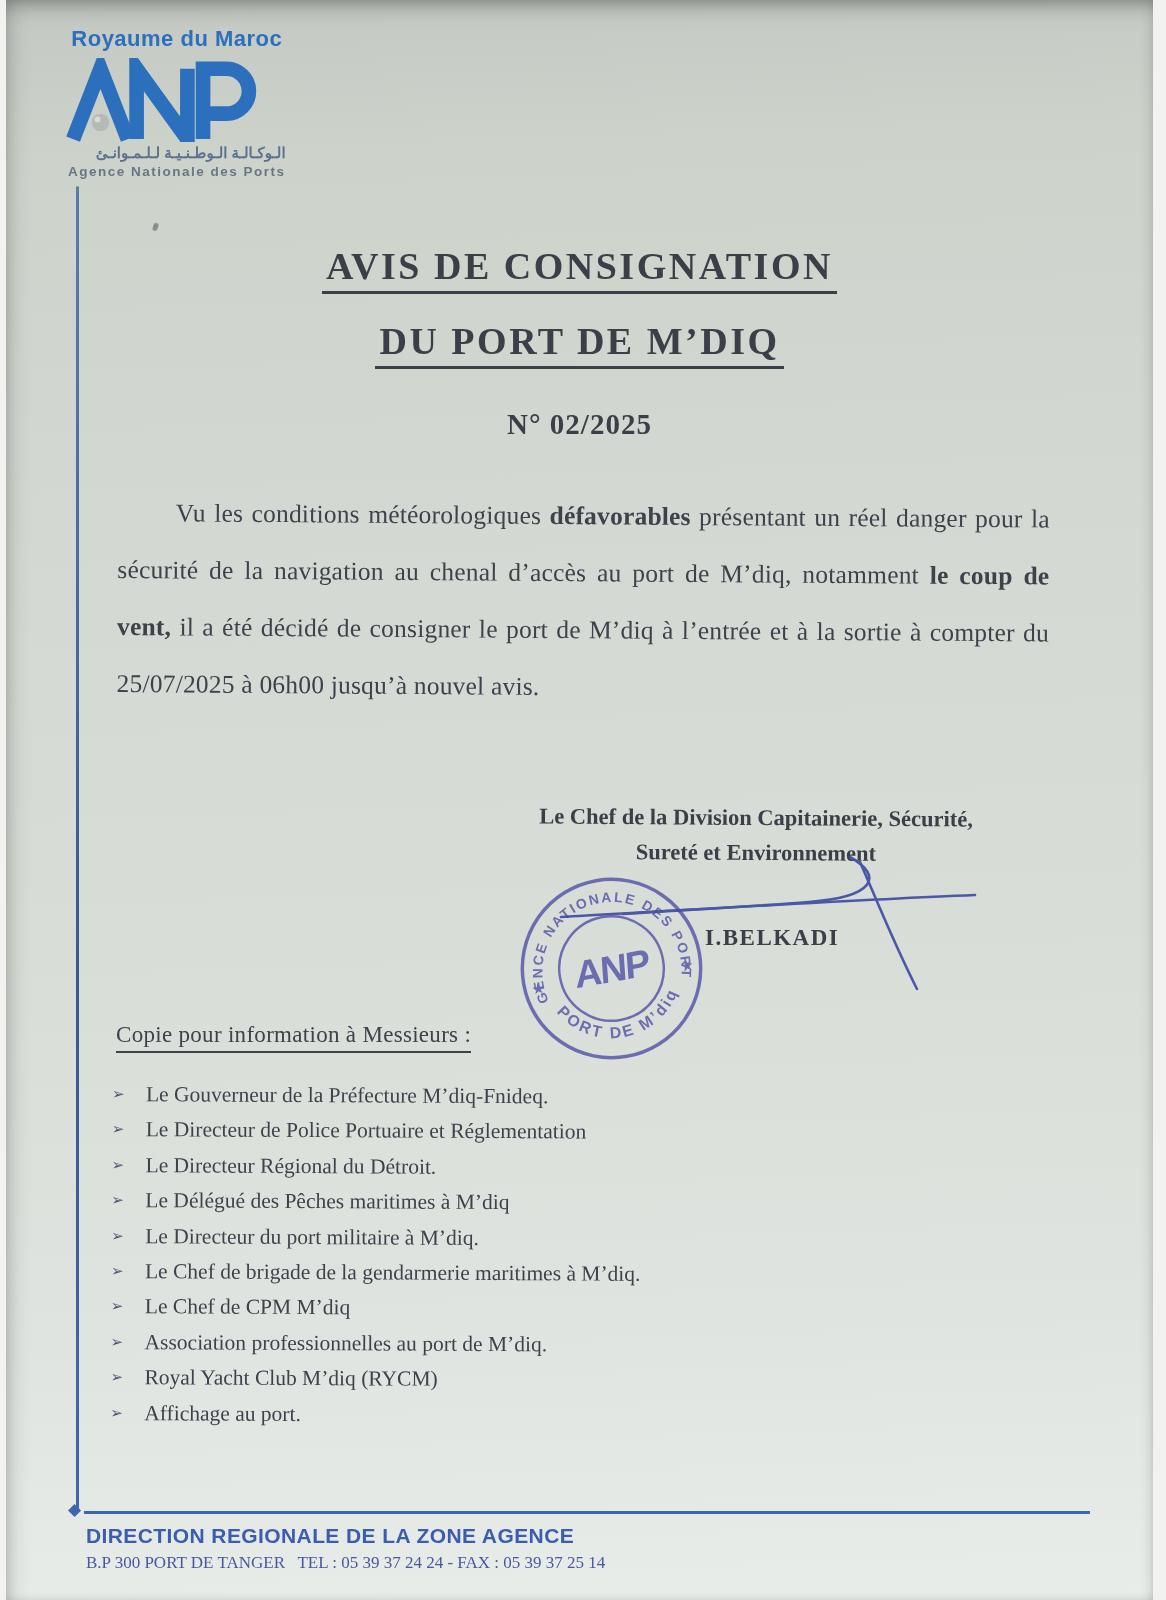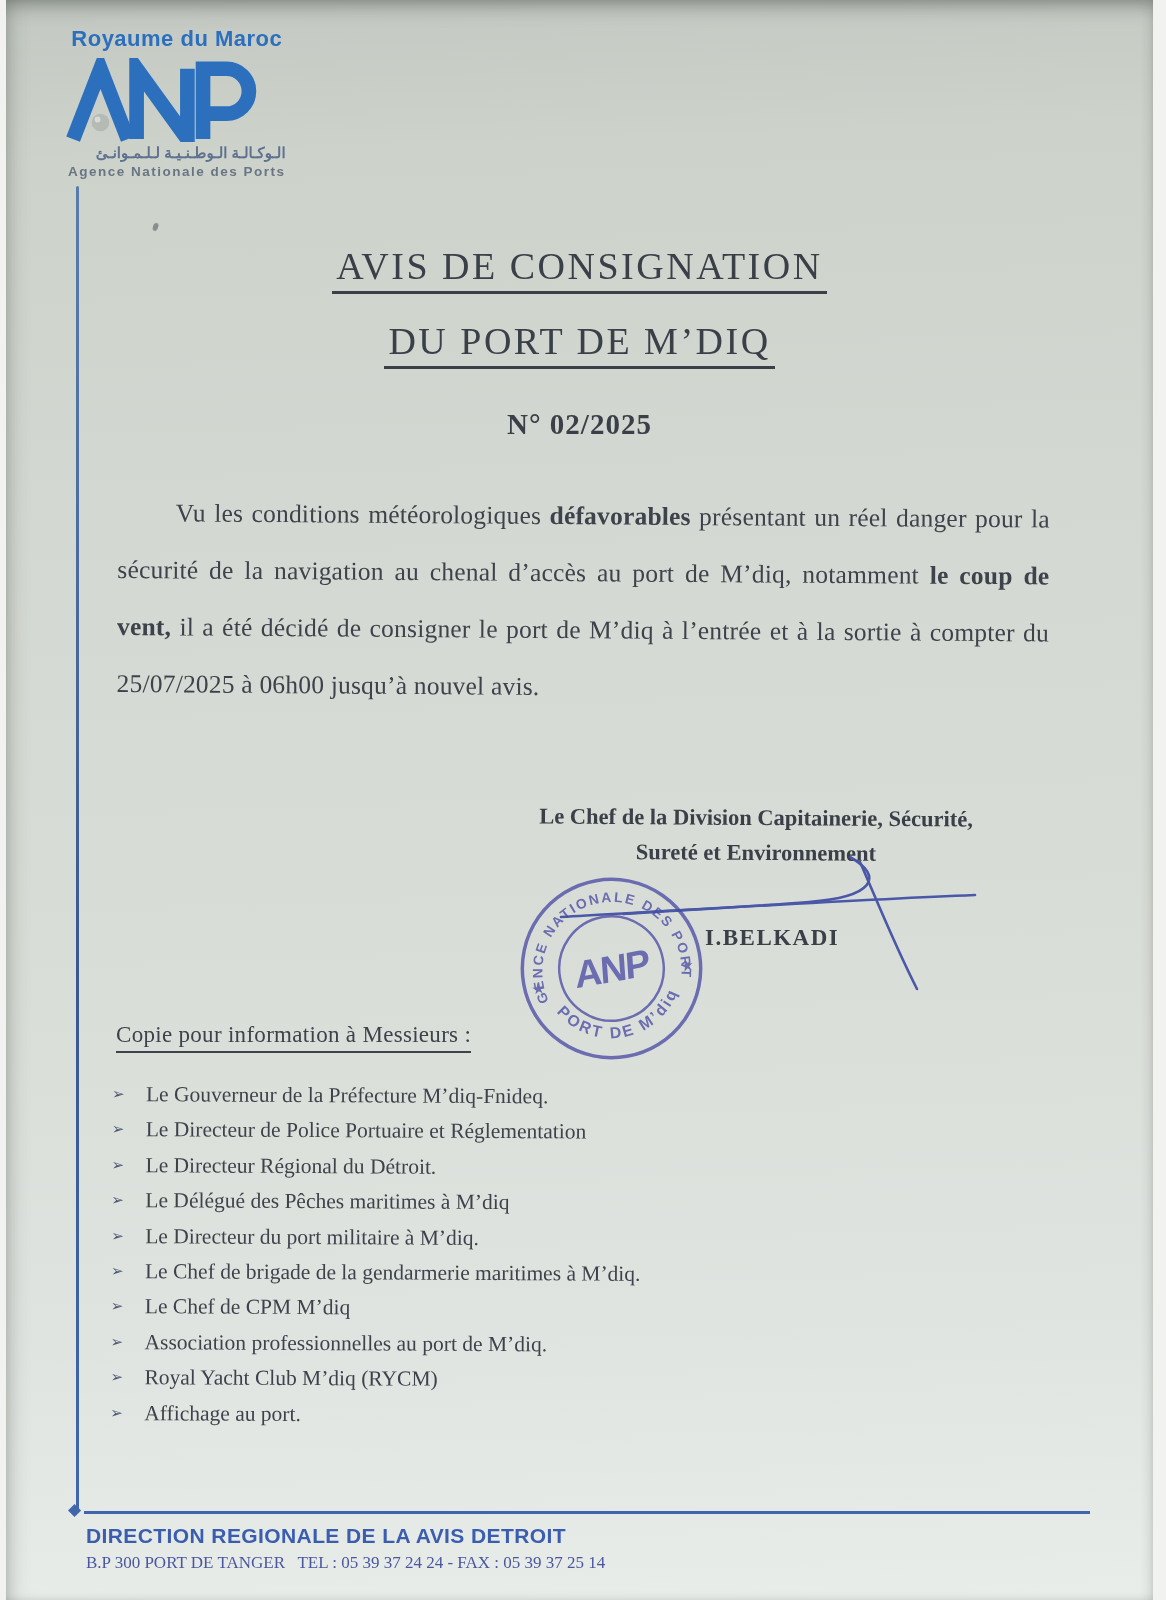--- a/index.html
+++ b/index.html
@@ -30,21 +30,21 @@
   .agency-fr { color:#6a7584; font-size:13.5px; font-weight:bold; letter-spacing:1.5px; margin-left:4px; margin-top:2px; }
 
   
   .vrule { position:absolute; left:70px; top:186px; width:3px; height:1326px;
            background:linear-gradient(#5a7cab,#3a5890 60%,#3f66ad); border-radius:2px; }
   .speck { position:absolute; left:147px; top:223px; width:5px; height:8px;
            background:rgba(75,80,85,.55); border-radius:50% 40% 60% 50%; transform:rotate(18deg); filter:blur(.4px); }
 
   
   .title-wrap { position:absolute; left:0; right:0; top:244px; text-align:center; }
-  .title-line { display:inline-block; font-size:38px; font-weight:normal; letter-spacing:2.5px;
+  .title-line { display:inline-block; font-size:38px; font-weight:bold; letter-spacing:2.5px;
                 color:#3a3f48; border-bottom:3px solid #3a3f48; padding:0 4px 3px 4px; }
   .title-line.l2 { margin-top:25px; }
   .doc-number { position:absolute; left:0; right:0; top:408px; text-align:center;
                 font-size:29px; font-weight:bold; color:#3a3f48; letter-spacing:1px; }
 
   
   .bodytext {
     position:absolute; left:112px; width:932px; top:484px;
     font-size:25.5px; line-height:57px; text-indent:58px;
     text-align:justify; color:#3d424b; letter-spacing:.2px;
@@ -189,20 +189,20 @@
     <li>
         <span class="blt">➢</span>
         <span>Affichage au port.</span>
       </li>
   </ul>
 
   <div class="frule"></div>
   <div class="fdiamond">◆</div>
   <footer>
     <div class="f-fr">
-      <div class="f-title">DIRECTION REGIONALE DE LA AVIS DETROIT</div>
+      <div class="f-title">DIRECTION REGIONALE DE LA ZONE AGENCE</div>
       <div class="f-line">B.P 300 PORT DE TANGER   TEL : 05 39 37 24 24 - FAX : 05 39 37 25 14</div>
     </div>
     <div class="f-ar" dir="rtl">
     </div>
   </footer>
 
 </div>
 
 </body></html>

